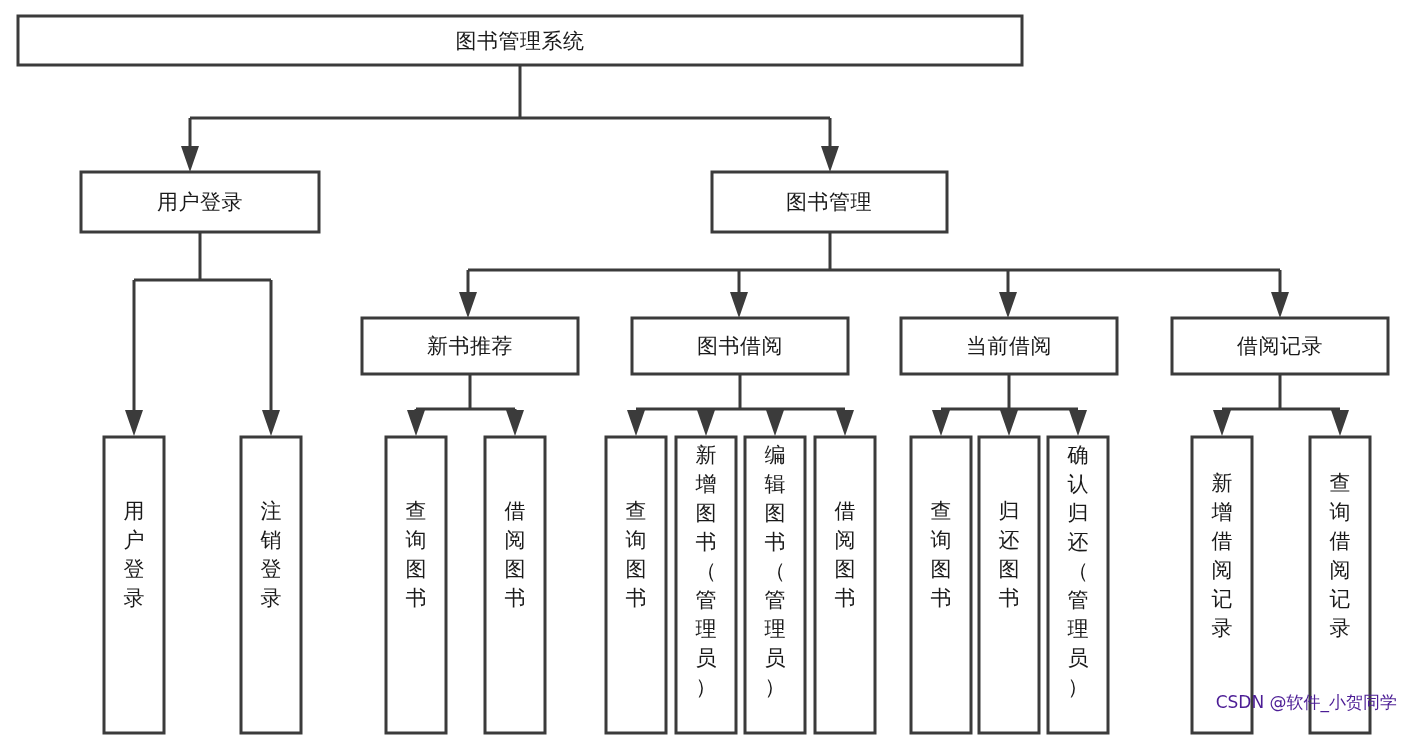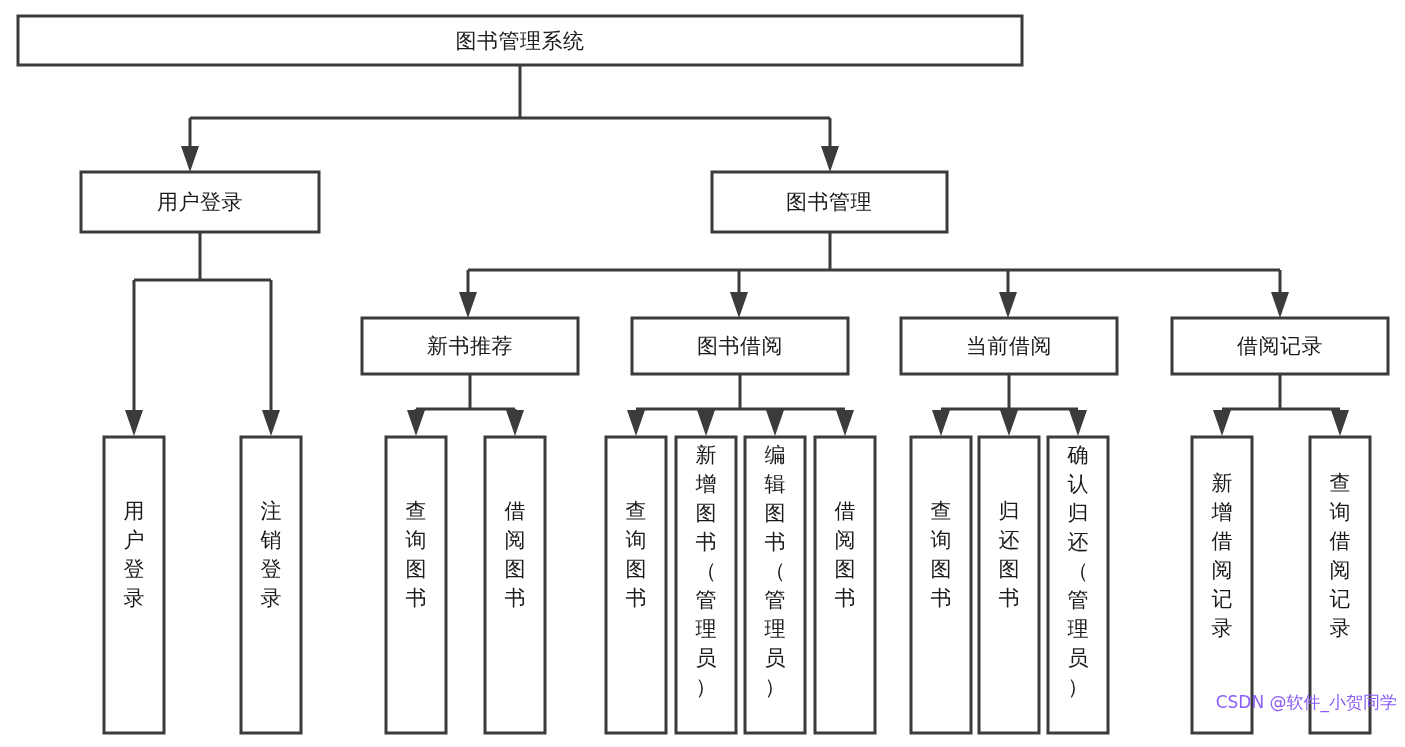--- a/index.html
+++ b/index.html
@@ -56,21 +56,21 @@
     font-size: 21px;
     fill: #1a1a1a;
     letter-spacing: 0px;
   }
   .watermark {
     position: absolute;
     right: 8px;
     bottom: 6px;
     font-family: "DejaVu Sans", "Liberation Sans", sans-serif;
     font-size: 17px;
-    color: #8b5cf6;
+    color: #4c1d95;
     white-space: nowrap;
     pointer-events: none;
     margin-left: 42px;
   }
 </style>
 </head>
 <body>
 
 <div id="diagram-root">
 

